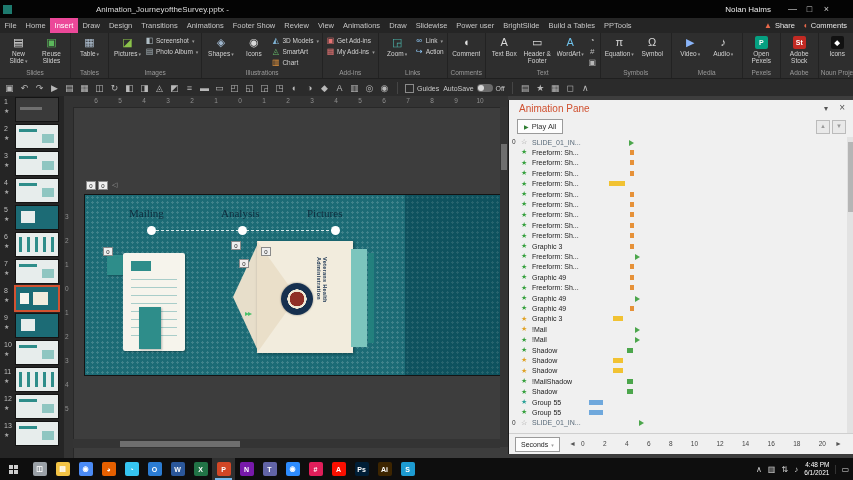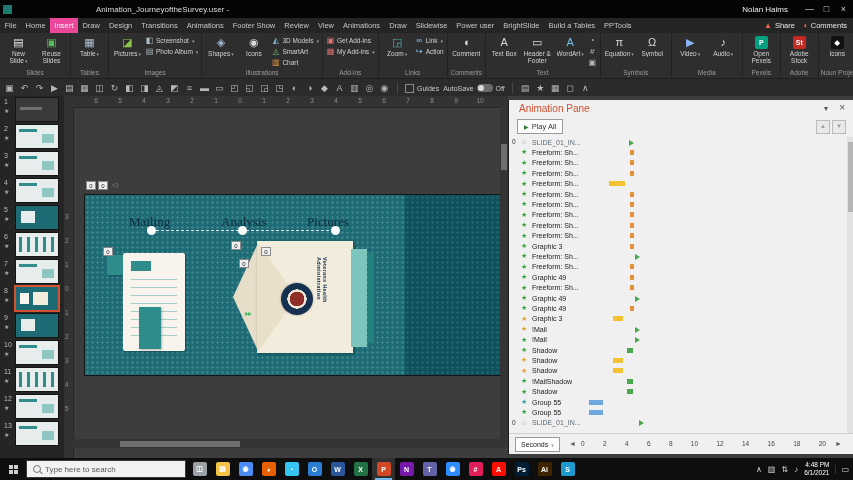--- a/index.html
+++ b/index.html
@@ -6,21 +6,21 @@
     font-family:"Liberation Sans",sans-serif;-webkit-font-smoothing:antialiased;}
   #app{position:absolute;inset:0;width:853px;height:480px;}
 
   
   .titlebar{position:absolute;left:0;top:0;width:853px;height:18px;background:#040404;display:flex;align-items:center;color:#cfcfcf;font-size:8px;}
   .tb-appicon{width:9px;height:9px;background:#1d7a6e;margin:0 6px 0 3px;}
   .tb-title{margin-left:78px;color:#ddd;white-space:nowrap;}
   .tb-search{position:absolute;left:308px;top:2px;width:150px;height:13px;background:#4a4646;border-radius:2px;display:flex;align-items:center;gap:5px;padding-left:7px;color:#d8d8d8;}
   .mag{width:6px;height:6px;border:1px solid #c2c2c2;border-radius:50%;position:relative;flex:0 0 auto;}
   .mag::after{content:"";position:absolute;width:4px;height:1px;background:#c2c2c2;transform:rotate(45deg);left:5px;top:6px;}
-  .tb-right{position:absolute;right:0;top:0;height:18px;display:flex;align-items:center;gap:7px;padding-right:1px;}
+  .tb-right{position:absolute;right:0;top:0;height:18px;display:flex;align-items:center;gap:7px;padding-right:18px;}
   .tb-user{font-size:8px;color:#ececec;margin-right:6px;}
   .wctl{width:17px;text-align:center;color:#cfcfcf;font-size:9px;line-height:18px;}
 
   
   .tabsrow{position:absolute;left:0;top:18px;width:853px;height:15px;background:#252525;display:flex;font-size:7.5px;color:#c6c6c6;}
   #tabs{display:flex;}
   .tab{padding:0 4.5px;line-height:15px;white-space:nowrap;}
   .tab.active{background:#ec4899;color:#fff;}
   .tabs-right{margin-left:auto;display:flex;align-items:center;gap:8px;padding-right:6px;}
   .tr-btn{display:flex;align-items:center;gap:3px;color:#e6e6e6;}
@@ -75,21 +75,21 @@
   .hruler{position:absolute;left:64px;top:0;width:444px;height:11px;background:#333;border-bottom:1px solid #282828;}
   .hrnum{position:absolute;top:1px;font-size:6.5px;color:#8f8f8f;transform:translateX(-50%);}
   .vruler{position:absolute;left:64px;top:11px;width:9px;height:351px;background:#333;border-right:1px solid #282828;}
   .vrnum{position:absolute;left:1px;font-size:6.5px;color:#8f8f8f;}
 
   
   .slide{position:absolute;left:85px;top:99px;width:416px;height:180px;background:#1c6b75;box-shadow:0 0 0 1px #141414;
     background-image:radial-gradient(rgba(255,255,255,.16) 1px,transparent 1.2px);background-size:5px 5px;}
   .slide-band{position:absolute;left:320px;top:0;width:96px;height:180px;background:#0e525e;
     background-image:radial-gradient(rgba(255,255,255,.10) 1px,transparent 1.2px);background-size:5px 5px;}
-  .ms-label{position:absolute;top:12px;font-size:13px;color:#0e2c3d;font-family:"Liberation Serif",serif;margin-top:7px;}
+  .ms-label{position:absolute;top:12px;font-size:11px;color:#0e2c3d;font-family:"Liberation Serif",serif;}
   .tl-line{position:absolute;left:66px;top:35px;width:188px;border-top:1px dashed rgba(255,255,255,.85);}
   .tl-dot{position:absolute;top:31px;width:9px;height:9px;border-radius:50%;background:#fff;}
   .doc-card{position:absolute;left:22px;top:60px;width:16px;height:20px;background:#2e8d8a;box-shadow:1px 1px 2px rgba(0,0,0,.25);}
   .doc-sheet{position:absolute;left:38px;top:58px;width:62px;height:98px;background:#f6f4ec;border-radius:2px;box-shadow:1px 1px 2px rgba(0,0,0,.3);}
   .doc-sheet::before{content:"";position:absolute;left:8px;top:8px;width:20px;height:10px;background:#2e8d8a;}
   .doc-sheet::after{content:"";position:absolute;left:8px;right:8px;top:26px;height:58px;
     background:repeating-linear-gradient(to bottom,#a9cdc9 0,#a9cdc9 1.5px,transparent 1.5px,transparent 8px);}
   .doc-block{position:absolute;left:54px;top:112px;width:22px;height:42px;background:#2e8d8a;box-shadow:1px 1px 2px rgba(0,0,0,.25);}
   .env-flap{position:absolute;left:148px;top:46px;width:26px;height:112px;background:#e7deca;
     clip-path:polygon(100% 0,0 50%,100% 100%);}
@@ -152,21 +152,21 @@
   .clock{text-align:right;font-size:6.5px;line-height:8px;color:#fff;}
   .notif{color:#ddd;font-size:8px;border-left:1px solid #333;padding-left:5px;}
 </style>
 </head>
 <body>
 
 <div id="app">
 
   <div class="titlebar">
     <span class="tb-appicon"></span>
-    <span class="tb-title">Animation_JourneyoftheSurvey.user -</span>
+    <span class="tb-title">Animation_JourneyoftheSurvey.pptx -</span>
     <div class="tb-right">
       <span class="tb-user">Nolan Haims</span>
       <span id="wctls" style="display:flex">
           <span class="wctl">—</span>
           <span class="wctl">□</span>
           <span class="wctl">×</span>
         </span>
     </div>
   </div>
 
@@ -775,24 +775,20 @@
 
   <div class="taskbar">
     <div class="start">
       <span class="winlogo">
           <span></span>
           <span></span>
           <span></span>
           <span></span>
         </span>
     </div>
-    <div class="tsearch">
-      <span class="mag"></span>
-      <span>Type here to search</span>
-    </div>
     <div class="apps" id="apps">
         <div class="app">
           <span class="appic" style="background: rgb(154, 160, 166);">◫</span>
         </div>
         <div class="app">
           <span class="appic" style="background: rgb(243, 195, 68);">▤</span>
         </div>
         <div class="app">
           <span class="appic" style="background: rgb(75, 139, 245);">◉</span>
         </div>

